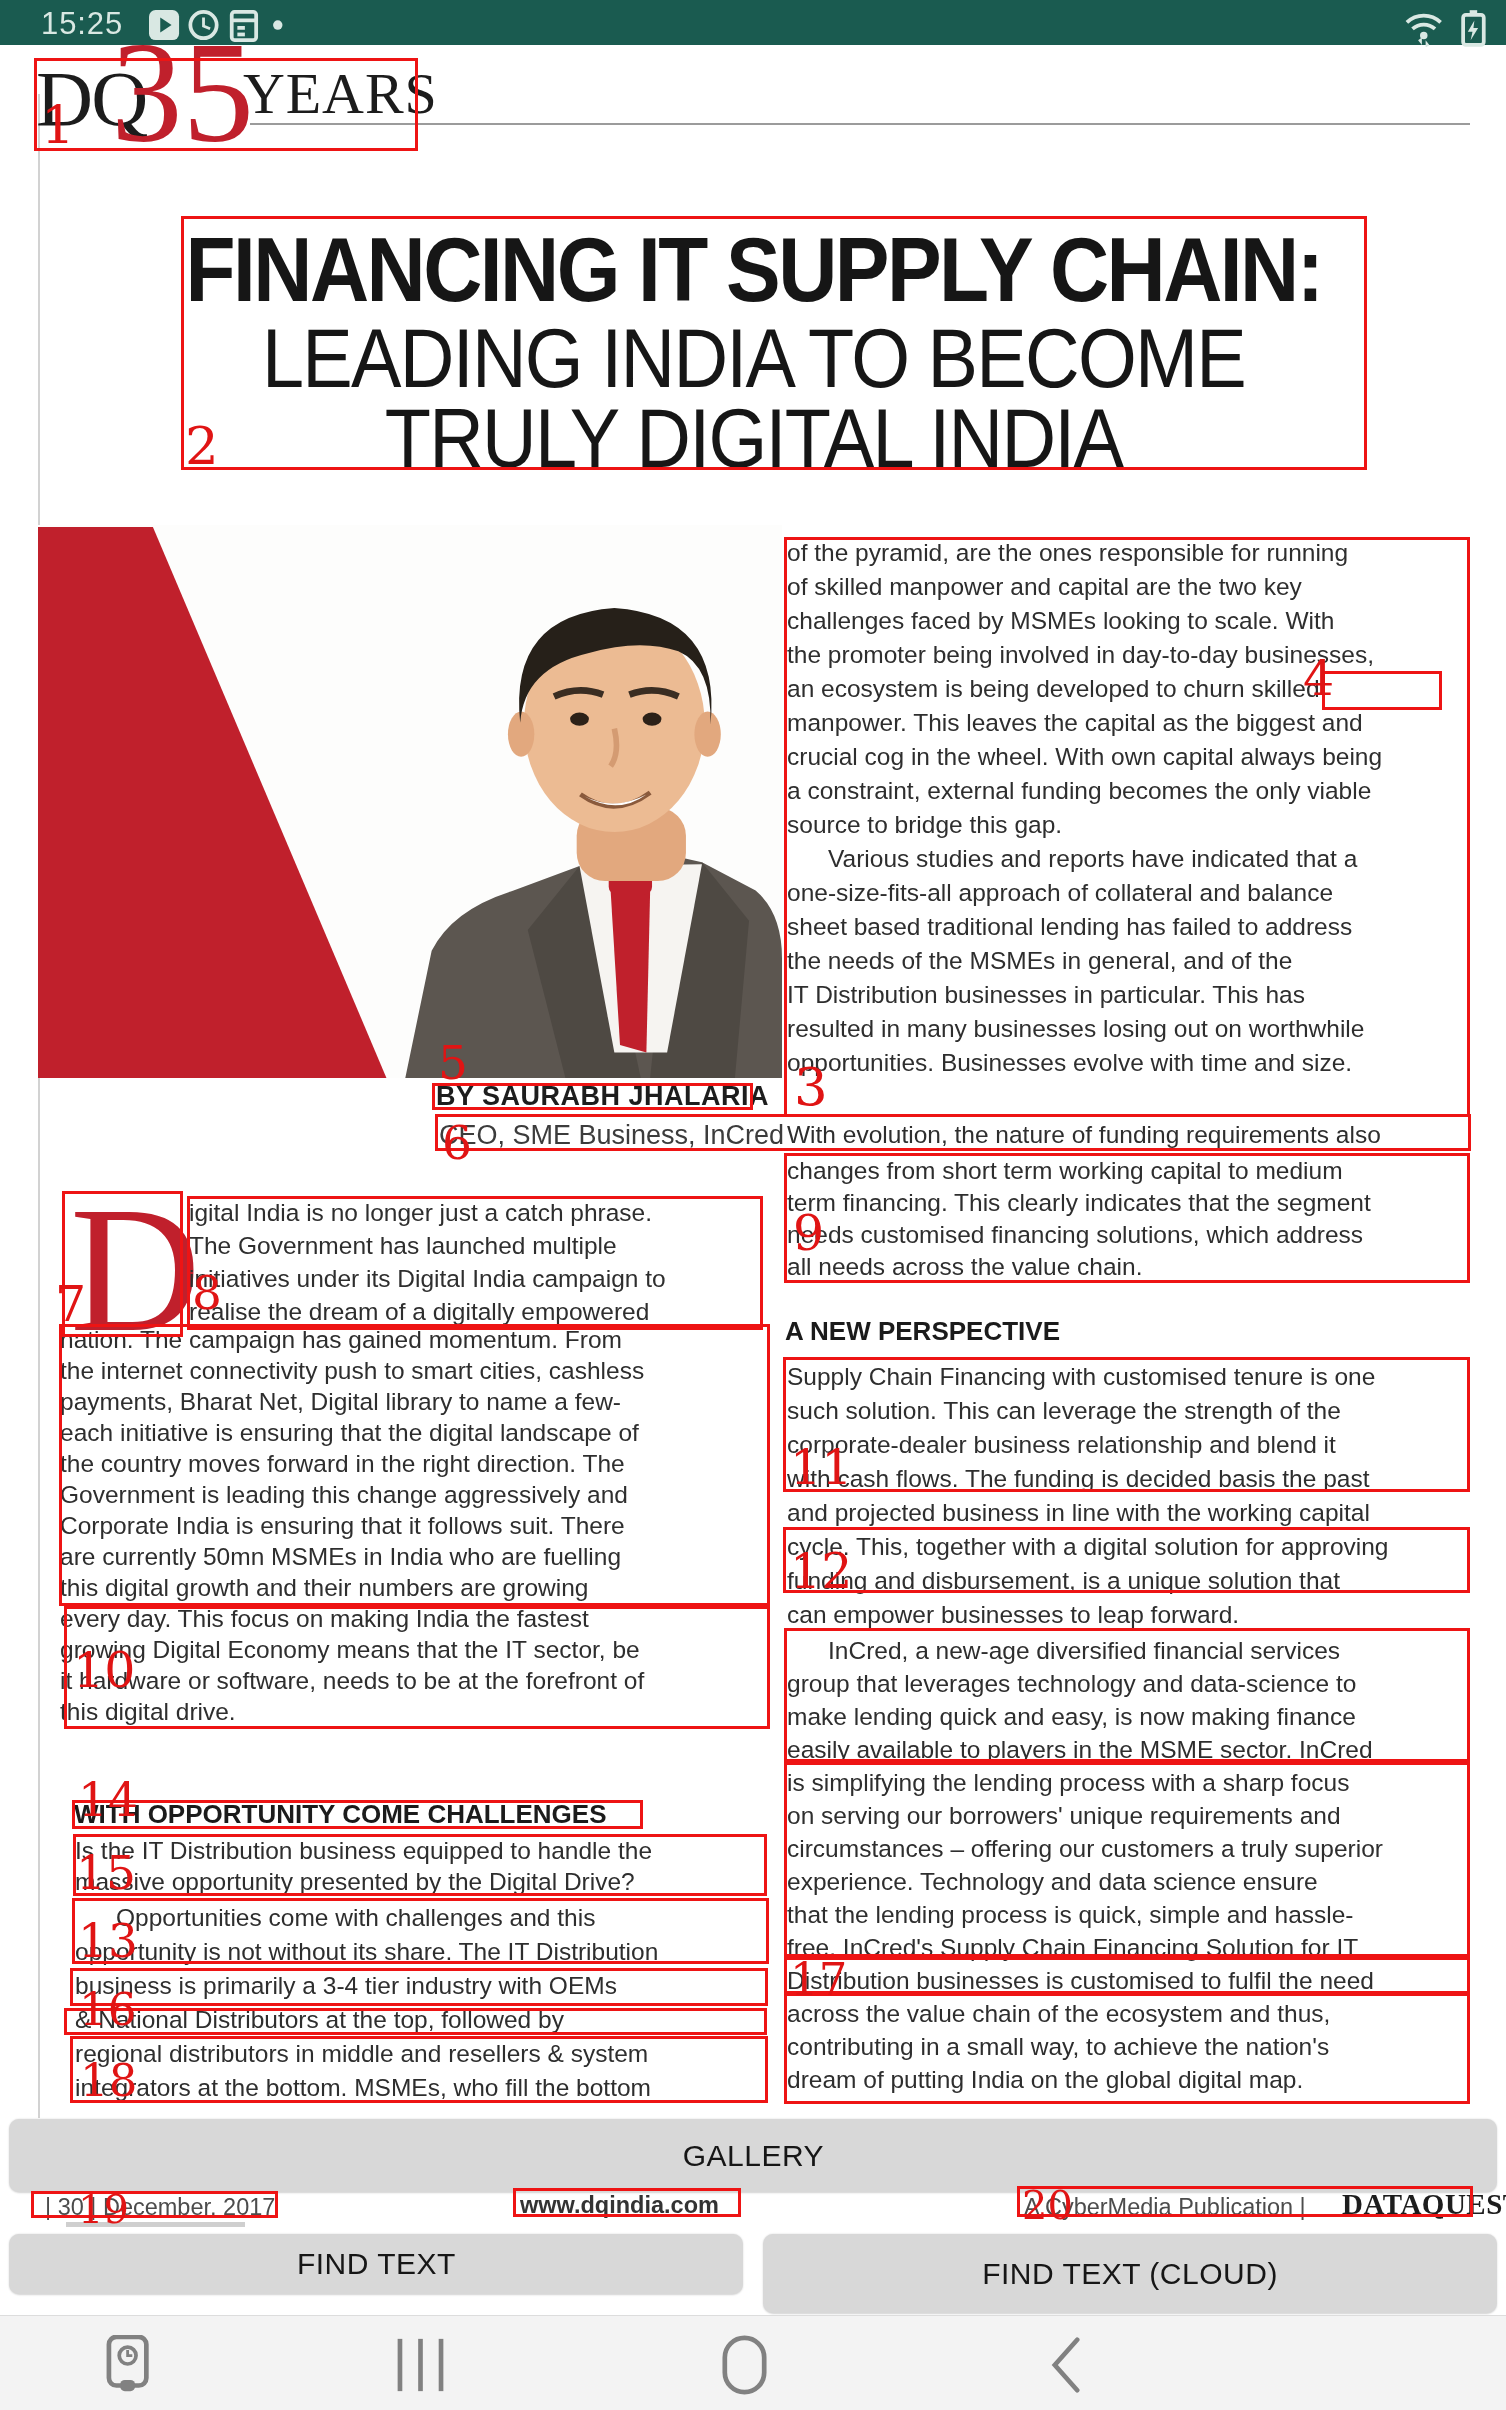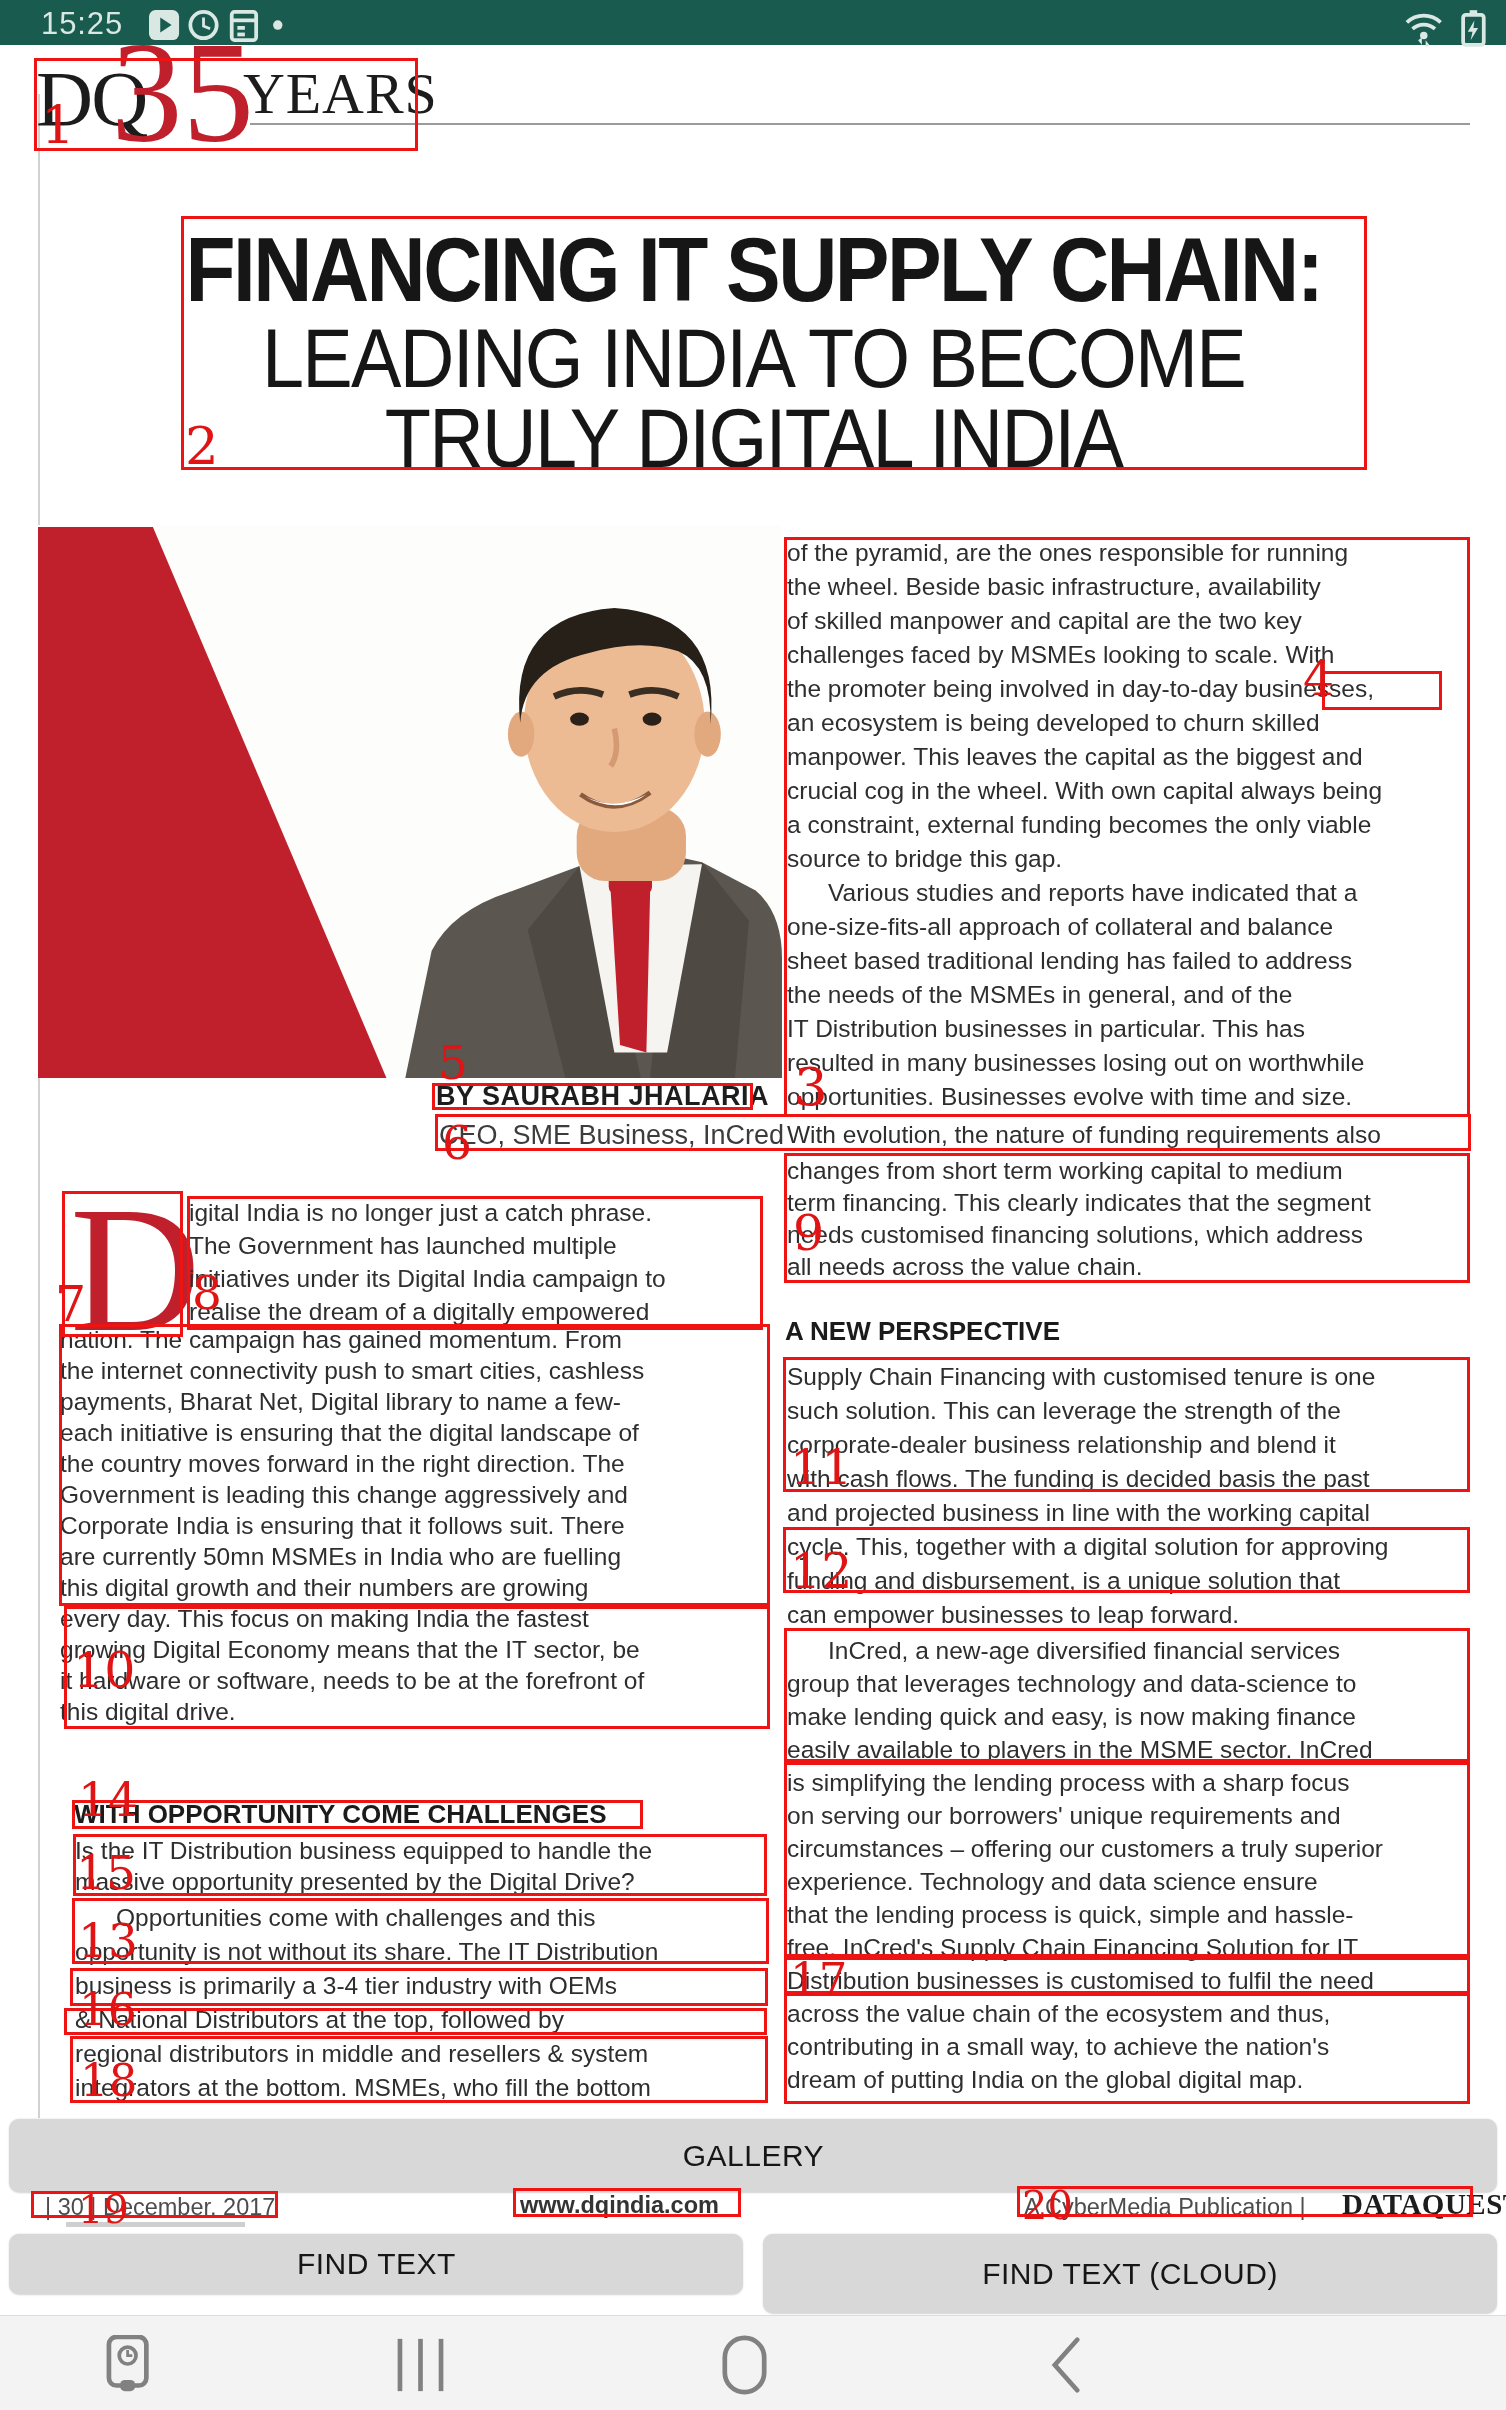--- a/index.html
+++ b/index.html
@@ -177,21 +177,20 @@
     <div class="tline indent">Opportunities come with challenges and this</div>
     <div class="tline">opportunity is not without its share. The IT Distribution</div>
     <div class="tline">business is primarily a 3-4 tier industry with OEMs</div>
     <div class="tline">&amp; National Distributors at the top, followed by</div>
     <div class="tline">regional distributors in middle and resellers &amp; system</div>
     <div class="tline">integrators at the bottom. MSMEs, who fill the bottom</div>
   </div>
 
 <div class="abs tcol" id="rc1">
     <div class="tline">of the pyramid, are the ones responsible for running</div>
-    <div class="tline">the wheel. Beside basic infrastructure, availability</div>
     <div class="tline">of skilled manpower and capital are the two key</div>
     <div class="tline">challenges faced by MSMEs  looking to scale. With</div>
     <div class="tline">the promoter being involved in day-to-day businesses,</div>
     <div class="tline">an ecosystem is being developed to churn skilled</div>
     <div class="tline">manpower. This leaves the capital as the biggest and</div>
     <div class="tline">crucial cog in the wheel. With own capital always being</div>
     <div class="tline">a constraint, external funding becomes the only viable</div>
     <div class="tline">source to bridge this gap.</div>
     <div class="tline indent">Various studies and reports have indicated that a</div>
     <div class="tline">one-size-fits-all approach of collateral and balance</div>

